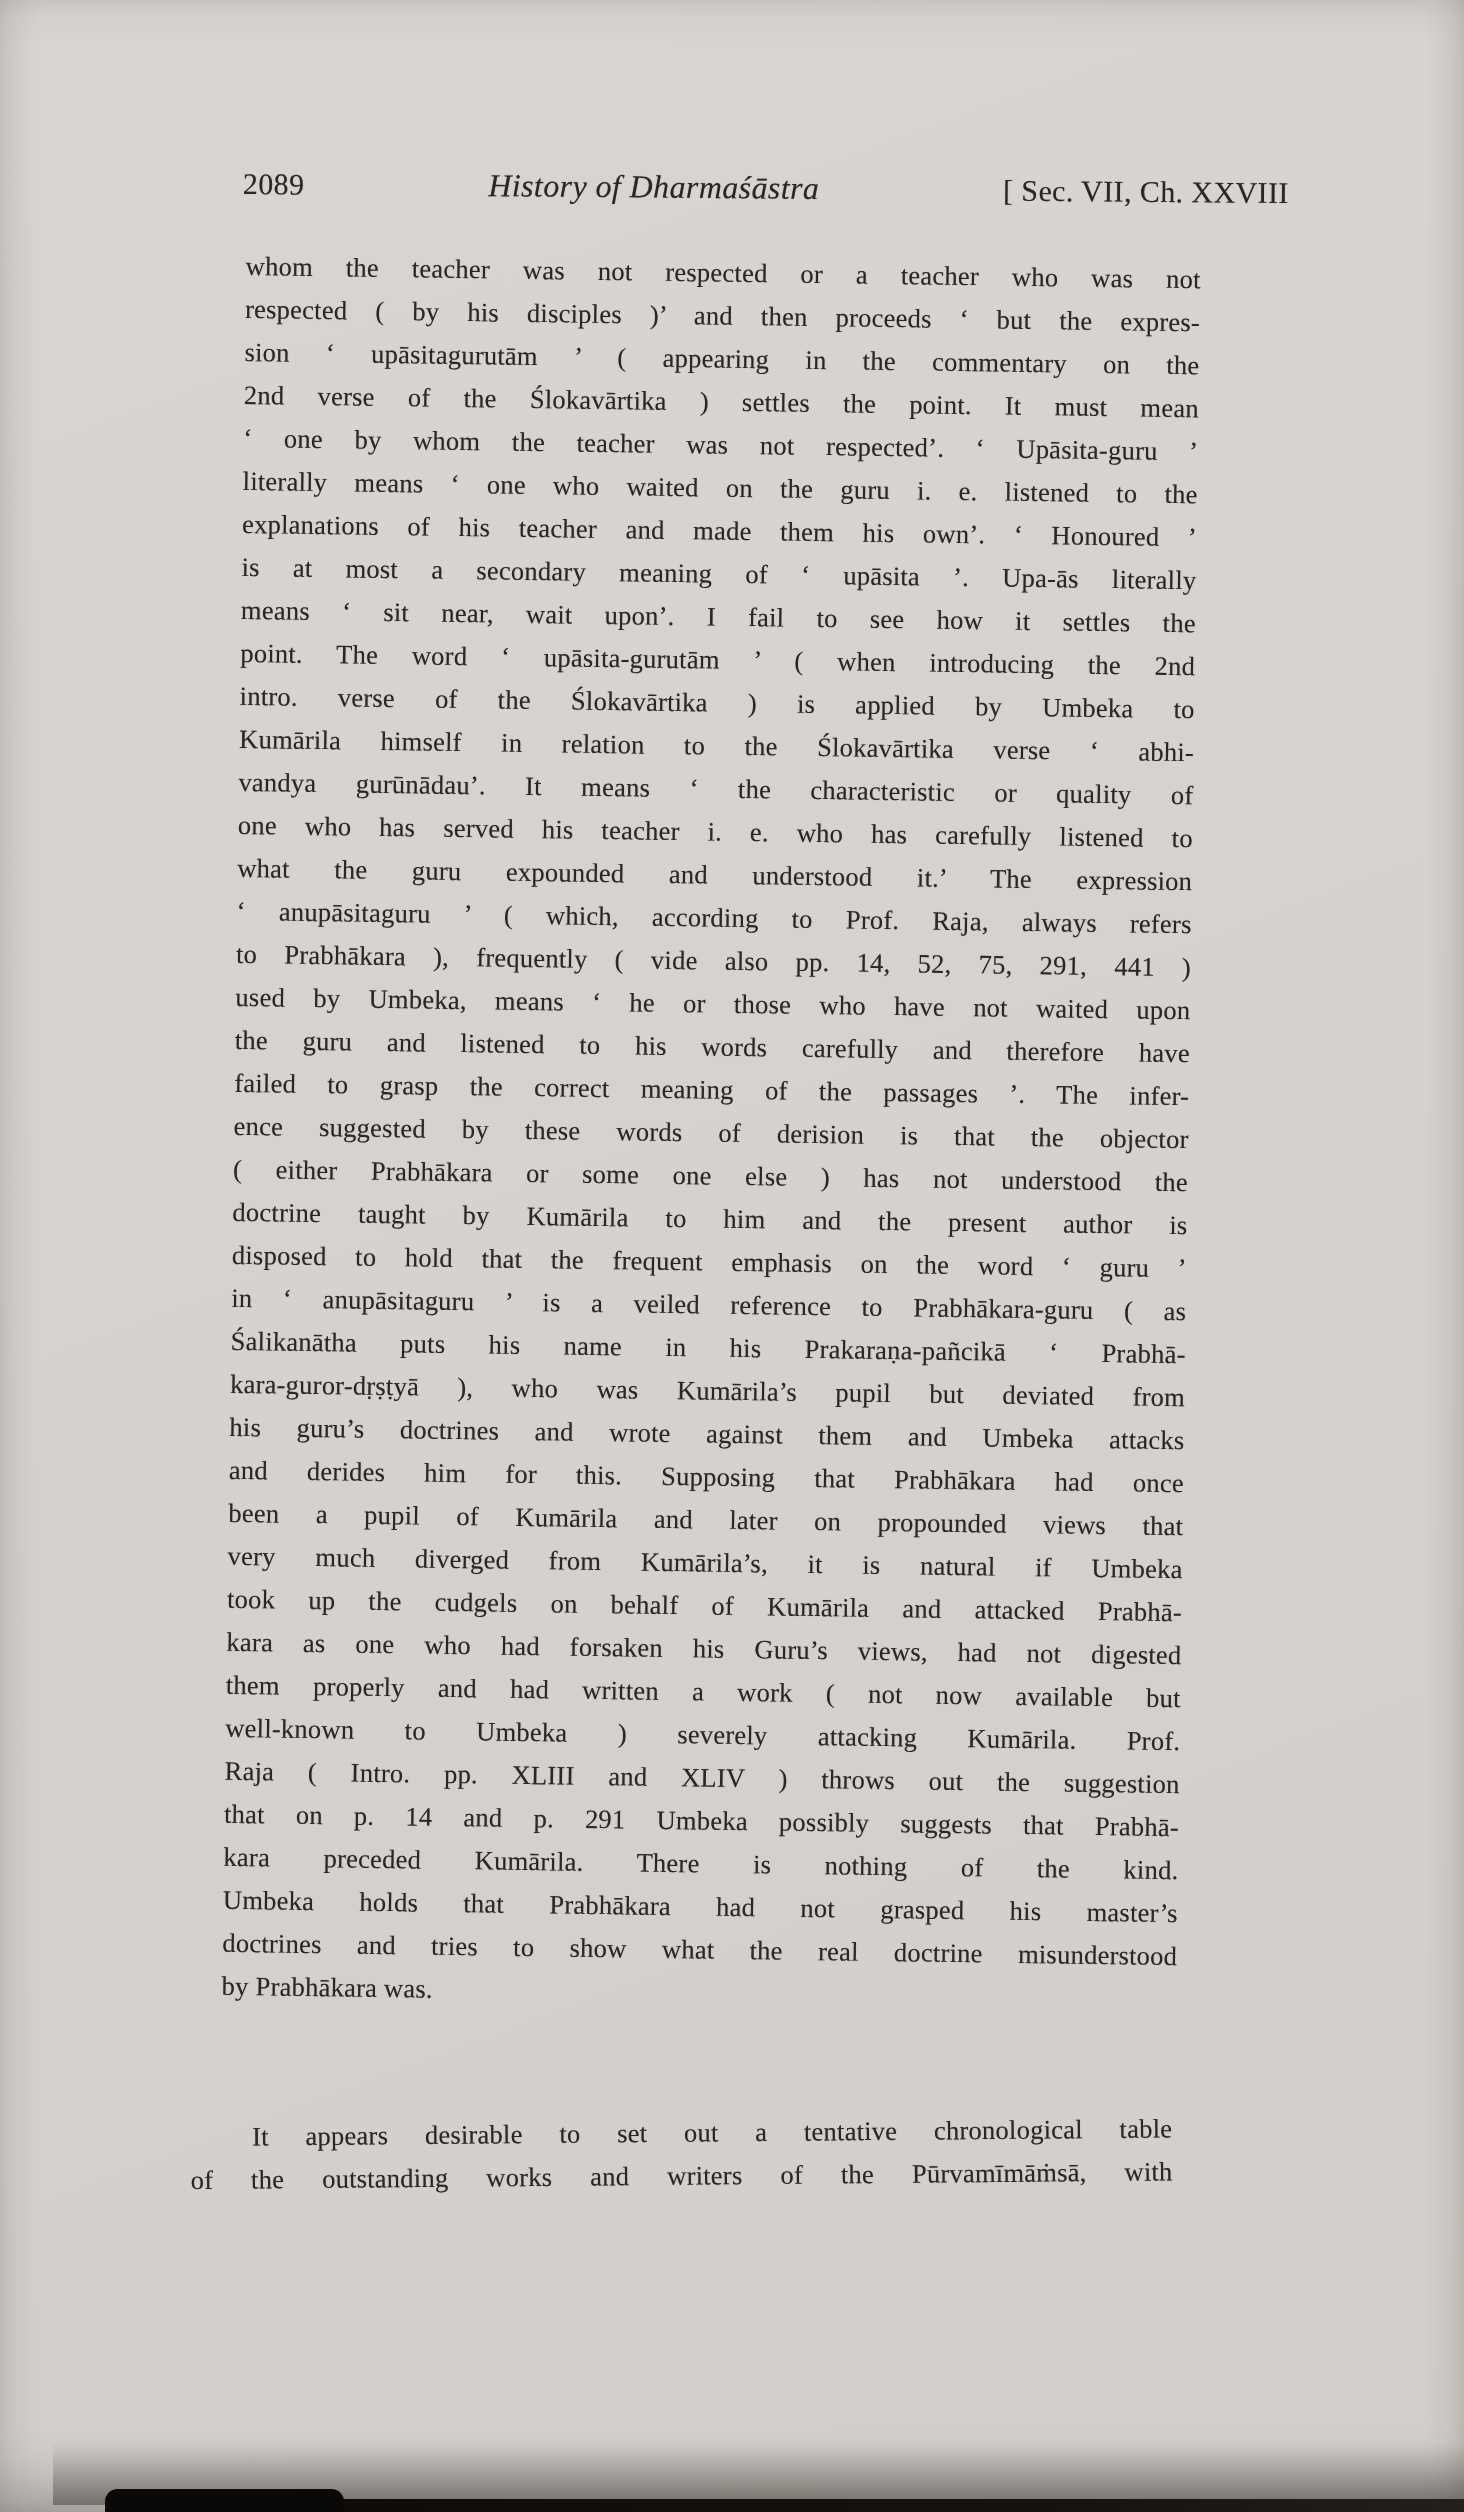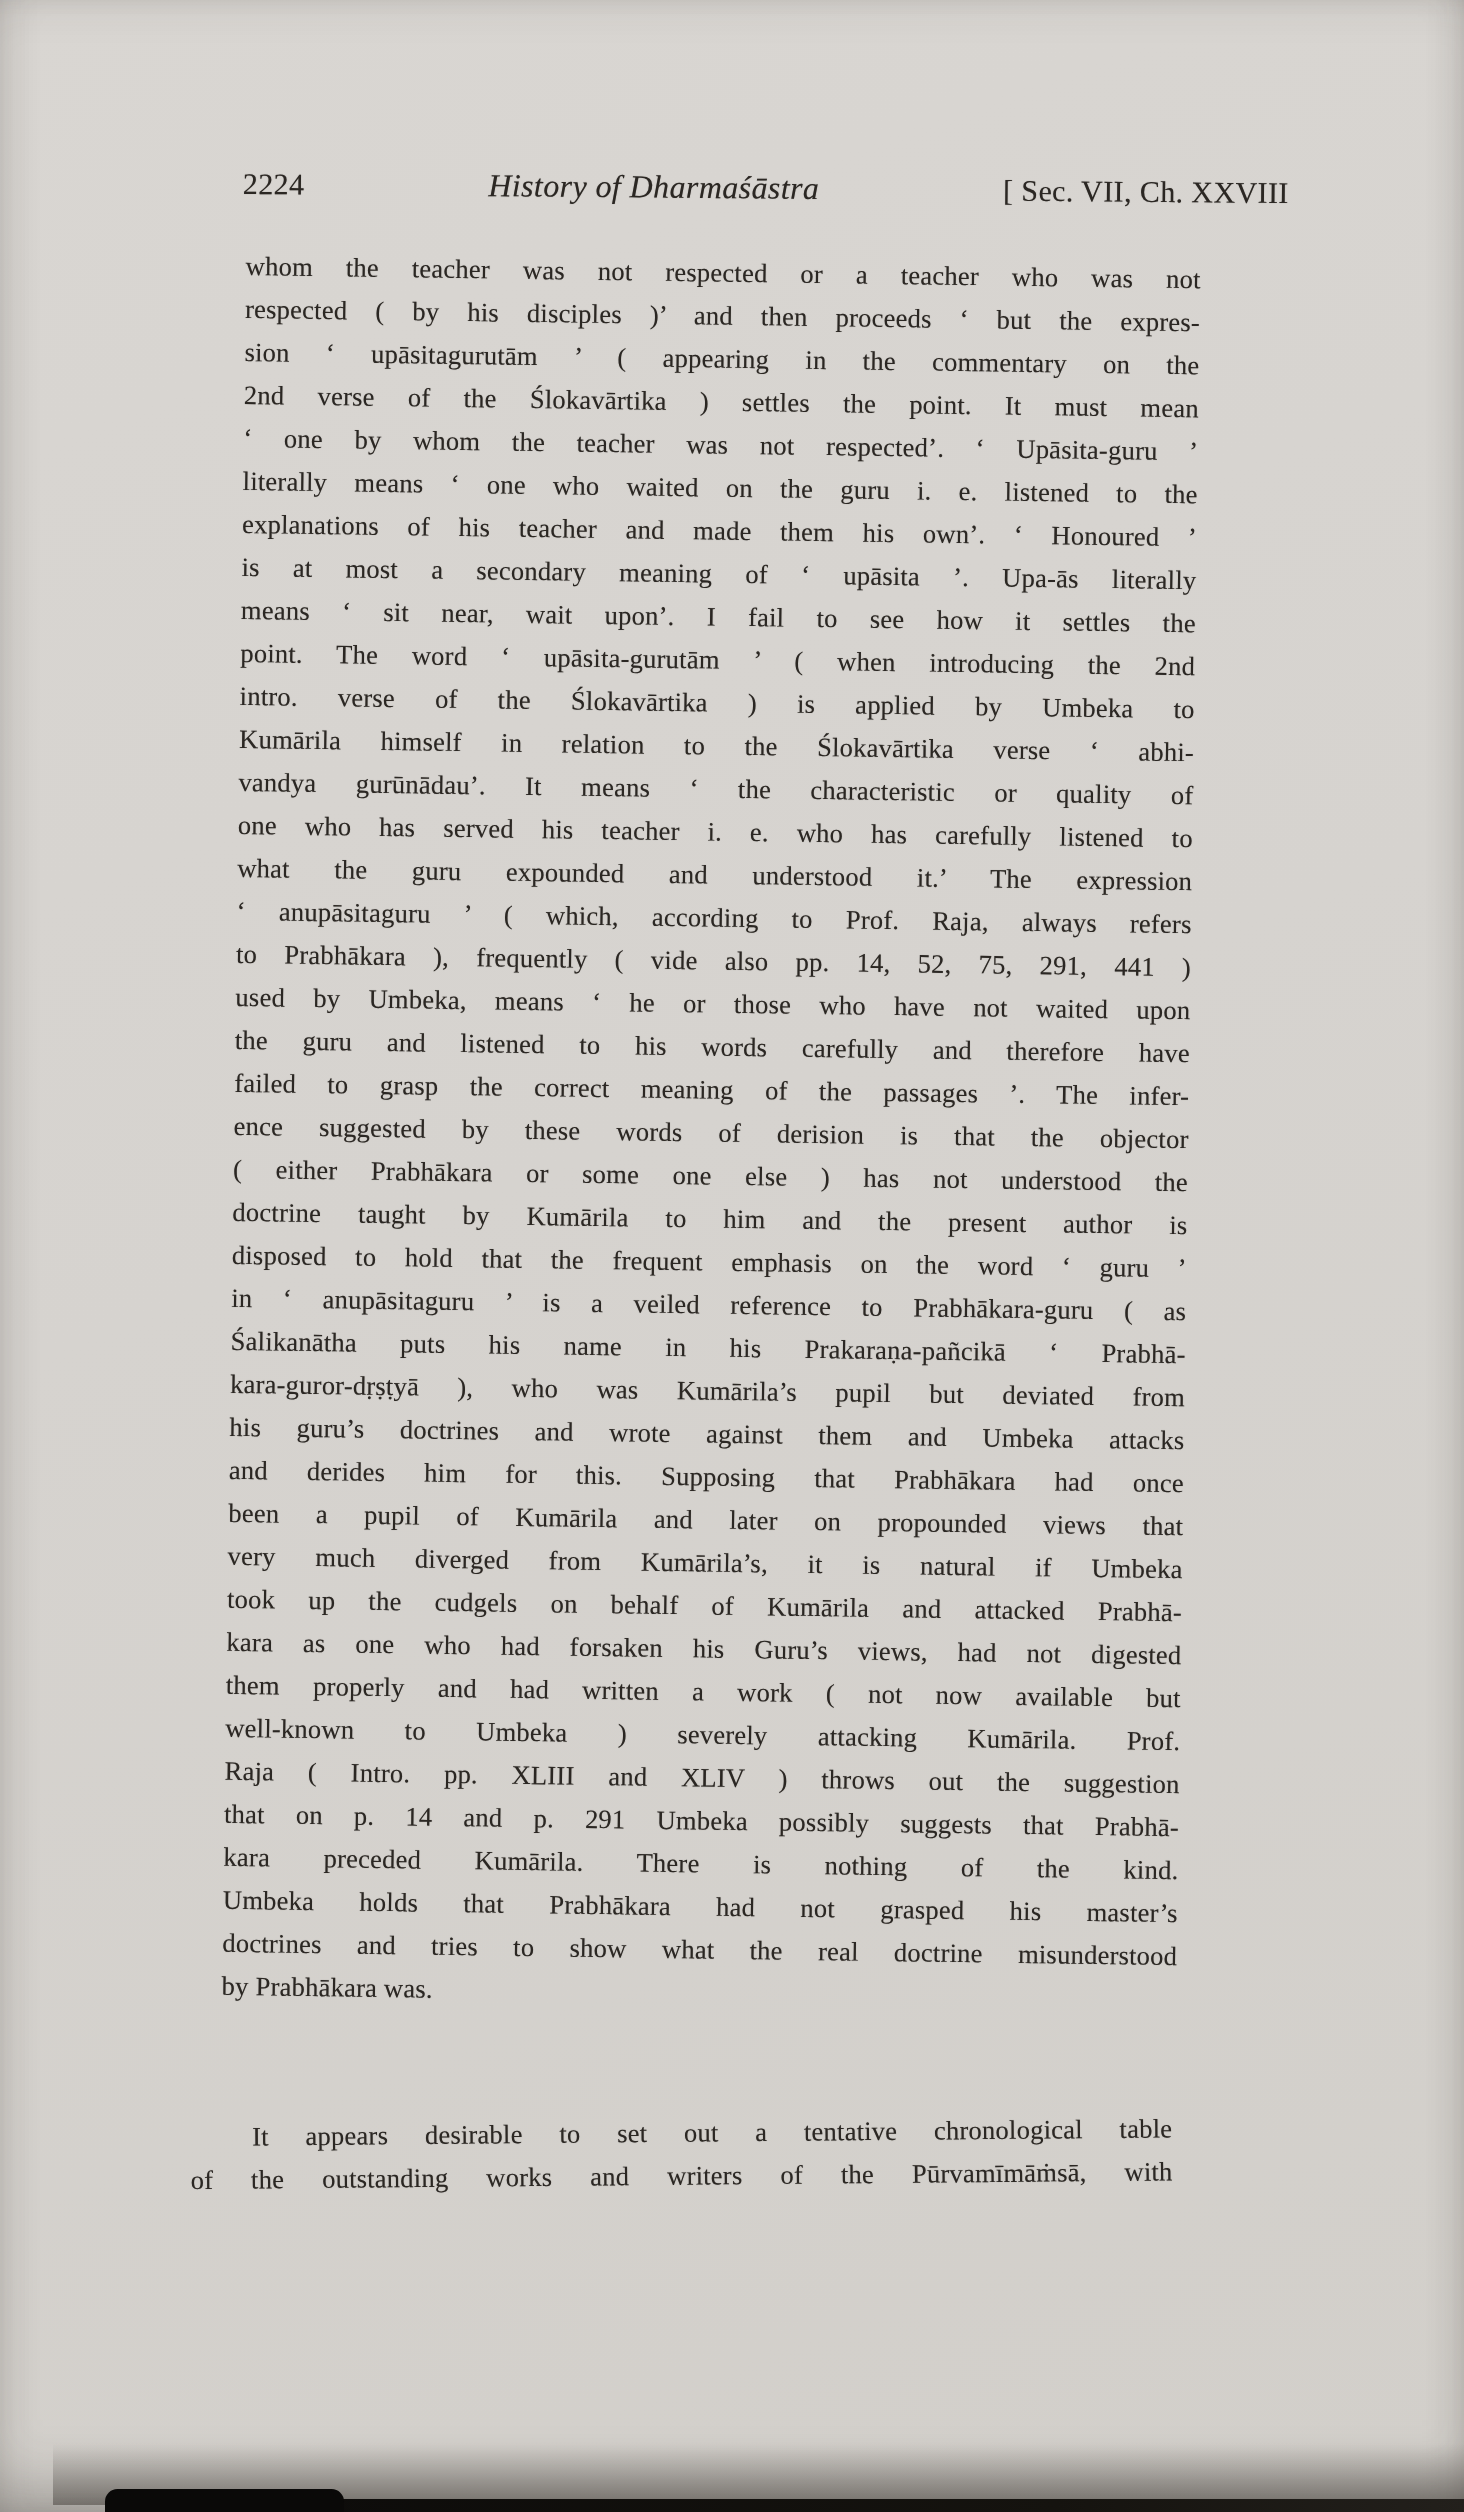--- a/index.html
+++ b/index.html
@@ -112,21 +112,21 @@
     background: linear-gradient(0deg, rgba(50,45,40,0.45) 0%, rgba(50,45,40,0) 100%);
     pointer-events: none;
   }
 </style>
 </head>
 <body>
 
 <div class="page">
 
   <div class="header">
-    <span class="page-number">2224</span>
+    <span class="page-number">2089</span>
     <span class="running-title">History of Dharmaśāstra</span>
     <span class="section-label">[ Sec. VII, Ch. XXVIII</span>
   </div>
 
   <div class="para para-1">
       <div class="line">whom the teacher was not respected or a teacher who was not</div>
       <div class="line">respected ( by his disciples )’ and then proceeds ‘ but the expres-</div>
       <div class="line">sion ‘ upāsitagurutām ’ ( appearing in the commentary on the</div>
       <div class="line">2nd verse of the Ślokavārtika ) settles the point. It must mean</div>
       <div class="line">‘ one by whom the teacher was not respected’. ‘ Upāsita-guru ’</div>

